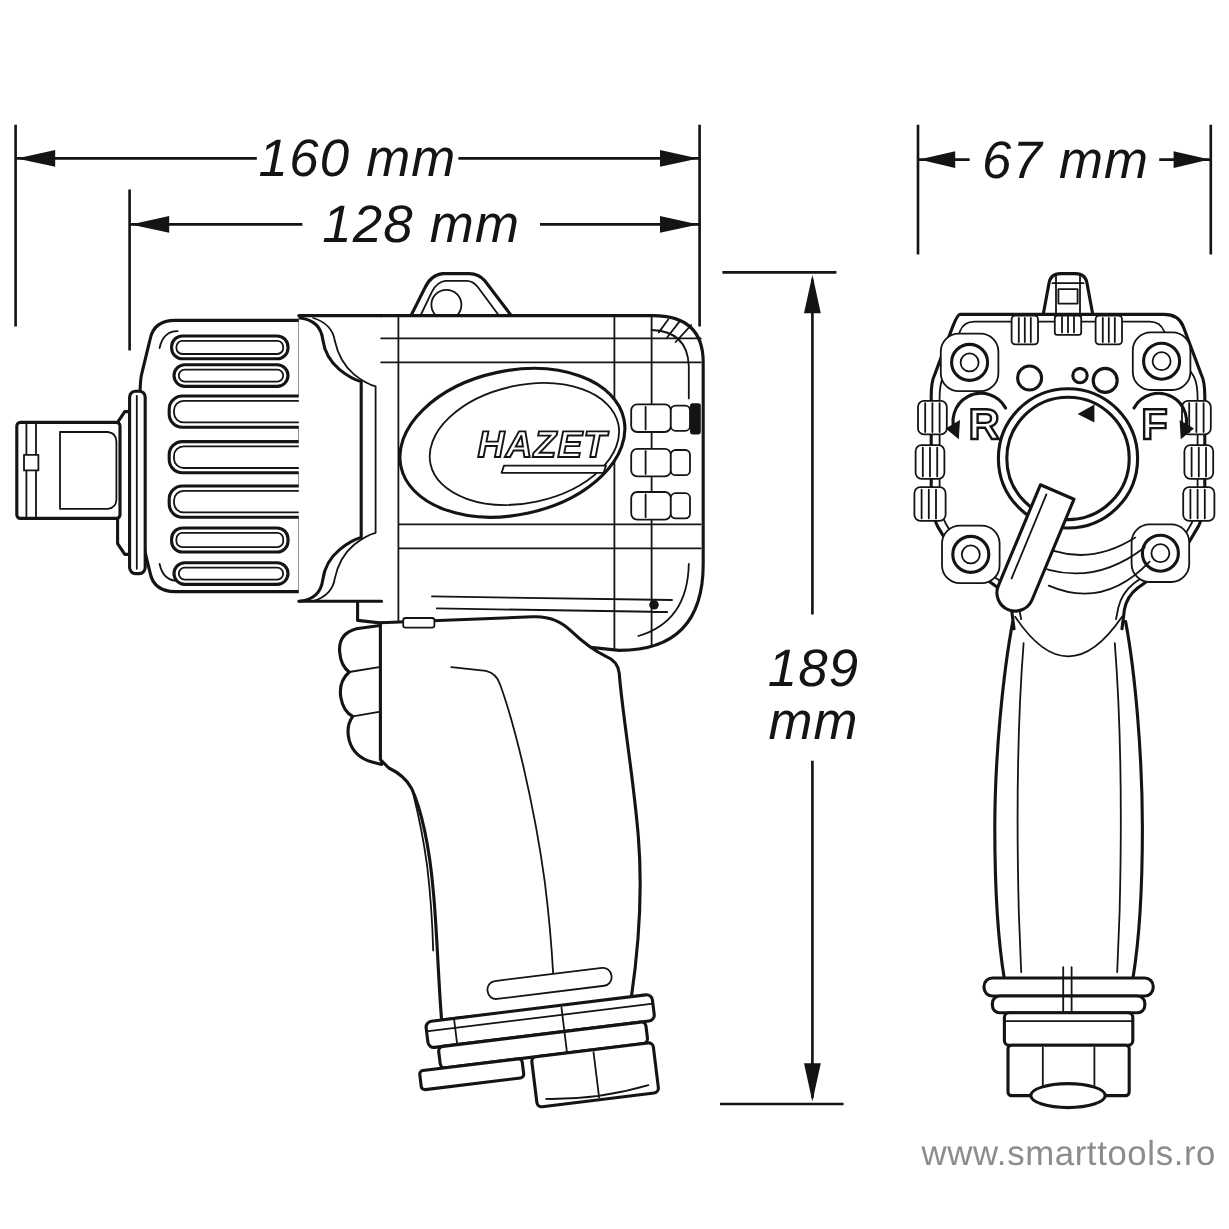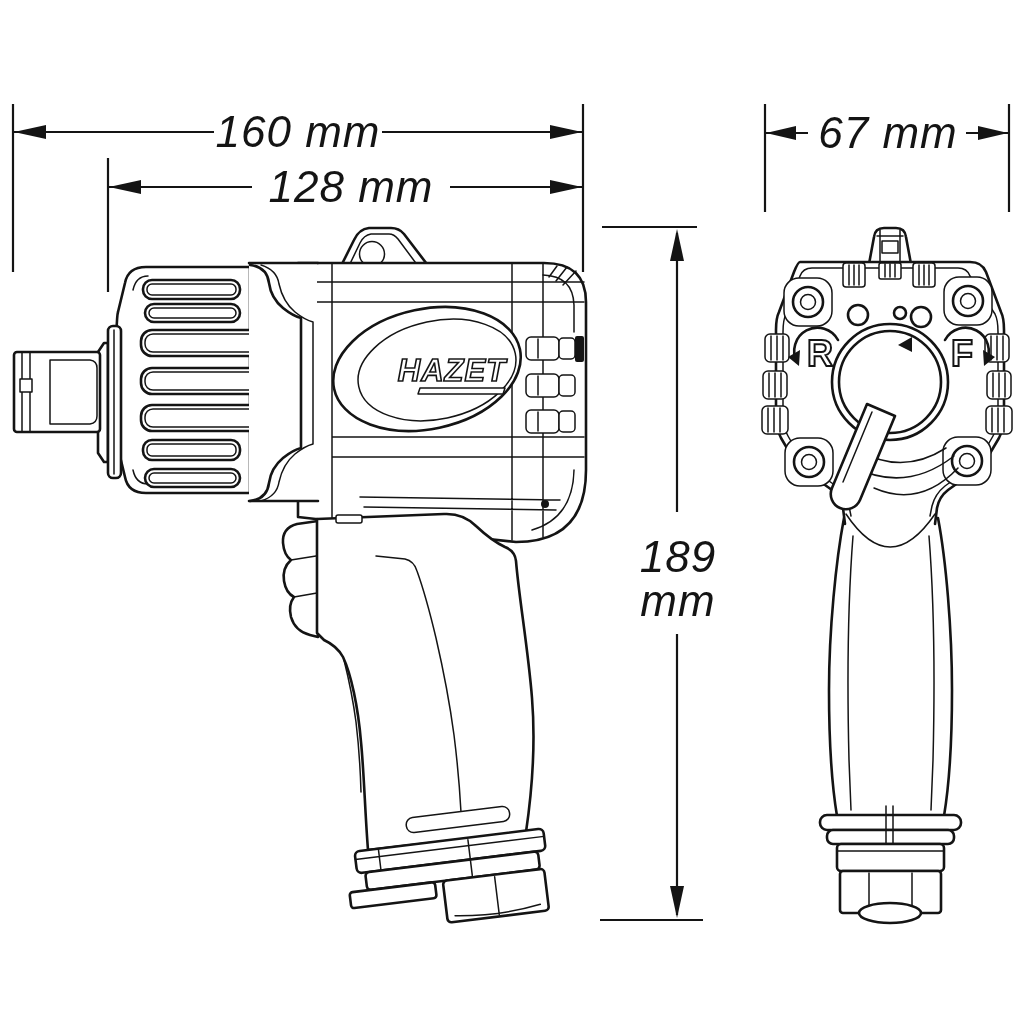--- a/index.html
+++ b/index.html
@@ -245,13 +245,14 @@
     </g>
     <g>
       <path class="ln" d="M986,362 A22,22 0 1 0 945,340"></path>
       <polygon class="dark" points="984,366 995,357 983,350"></polygon>
       <text class="rf-text" x="962" y="366" text-anchor="middle">F</text>
     </g>
     <polygon class="dark" points="898,345 912,337 912,352"></polygon>
   </g>
 </svg>
 
+<div class="watermark">www.smarttools.ro</div>
 </div>
 
 </body></html>

